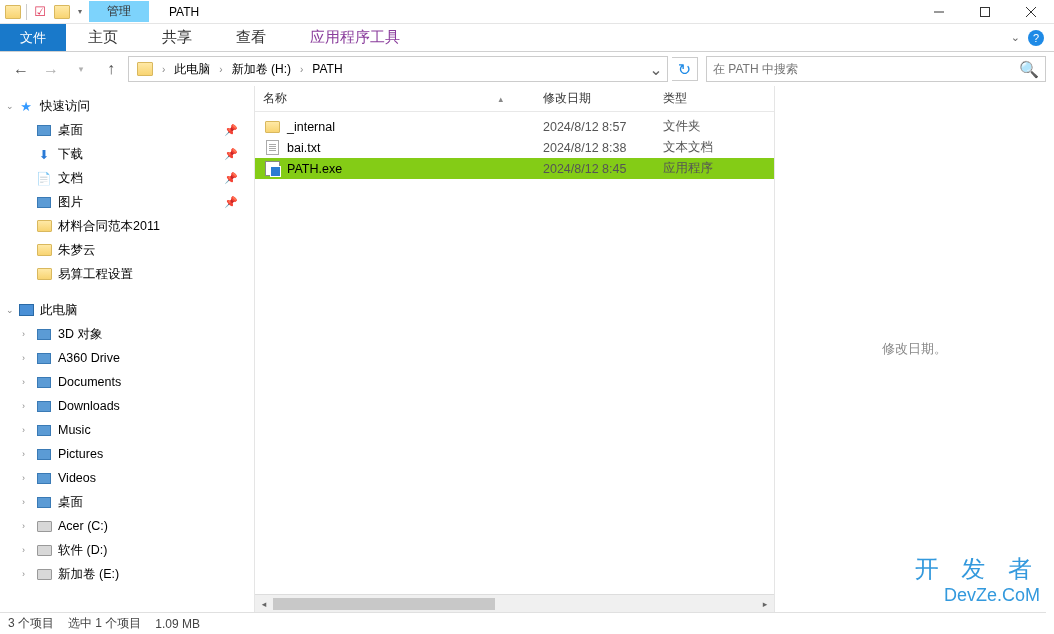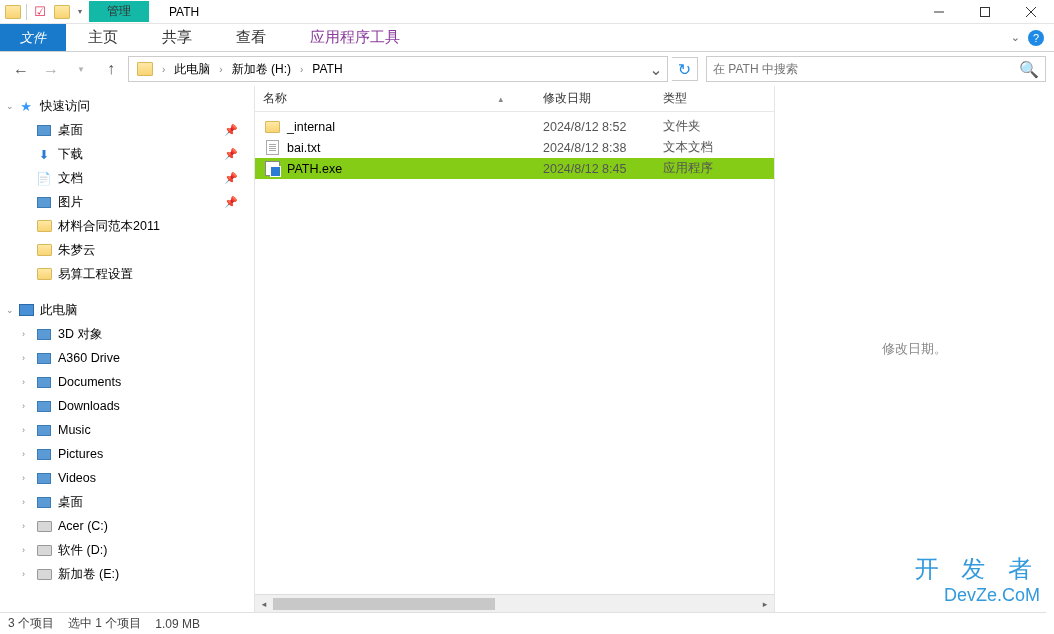--- a/index.html
+++ b/index.html
@@ -5,28 +5,28 @@
 * { margin: 0; padding: 0; box-sizing: border-box; font-family: "Microsoft YaHei", "Segoe UI", sans-serif; }
 body { background: #fff; width: 1054px; height: 634px; overflow: hidden; position: relative; }
 
 
 .titlebar { height: 24px; display: flex; align-items: center; background: #fff; border-bottom: 1px solid #e5e5e5; }
 .titlebar .qat { display: flex; align-items: center; gap: 4px; padding: 0 4px; }
 .qat-icon { width: 18px; height: 18px; display: flex; align-items: center; justify-content: center; }
 .folder-mini { width: 16px; height: 14px; background: linear-gradient(#ffe9a6,#f8d472); border: 1px solid #d9b85e; border-radius: 1px; }
 .qat-sep { width: 1px; height: 16px; background: #ccc; }
 .qat-dd { width: 10px; height: 18px; display: flex; align-items: center; justify-content: center; color: #666; font-size: 8px; }
-.manage-tab { background: #14b8a6; padding: 2px 18px; font-size: 12px; color: #333; }
+.manage-tab { background: #7dd3fc; padding: 2px 18px; font-size: 12px; color: #333; }
 .title-text { padding-left: 20px; font-size: 12px; color: #000; }
 .win-controls { margin-left: auto; display: flex; }
 .win-btn { width: 46px; height: 24px; display: flex; align-items: center; justify-content: center; color: #333; }
 
 
 .ribbon { height: 28px; display: flex; align-items: stretch; background: #fff; border-bottom: 1px solid #d0d0d0; }
-.ribbon-file { background: #1979ca; color: #fff; padding: 0 20px; display: flex; align-items: center; font-size: 13px; font-style: italic; }
+.ribbon-file { background: #1979ca; color: #fff; padding: 0 20px; display: flex; align-items: center; font-size: 13px; }
 .ribbon-tab { padding: 0 22px; display: flex; align-items: center; font-size: 15px; color: #333; }
 .ribbon-tab.tool { color: #8a3d9c; }
 .ribbon-right { margin-left: auto; display: flex; align-items: center; gap: 8px; padding-right: 10px; }
 .help-circle { width: 16px; height: 16px; border-radius: 50%; background: #1e8ae6; color: #fff; font-size: 11px; display: flex; align-items: center; justify-content: center; }
 
 
 .addressbar { height: 34px; display: flex; align-items: center; padding: 4px 8px; gap: 4px; }
 .nav-btn { width: 26px; height: 26px; display: flex; align-items: center; justify-content: center; color: #555; border-radius: 2px; }
 .nav-btn.disabled { color: #b0b0b0; }
 .address-box { flex: 1; height: 26px; border: 1px solid #ccc; display: flex; align-items: center; padding: 0 2px; }
@@ -319,21 +319,21 @@
         </div>
       <div class="col-date">修改日期</div>
       <div class="col-type">类型</div>
     </div>
     <div class="rows" id="rows">
         <div class="row ">
      <div class="ricon">
             <div class="folder-ic"></div>
           </div>
      <div class="rname">_internal</div>
-     <div class="rdate">2024/8/12 8:52</div>
+     <div class="rdate">2024/8/12 8:57</div>
      <div class="rtype">文件夹</div>
    </div>
         <div class="row ">
      <div class="ricon">
             <div class="txt-ic"></div>
           </div>
      <div class="rname">bai.txt</div>
      <div class="rdate">2024/8/12 8:38</div>
      <div class="rtype">文本文档</div>
    </div>

